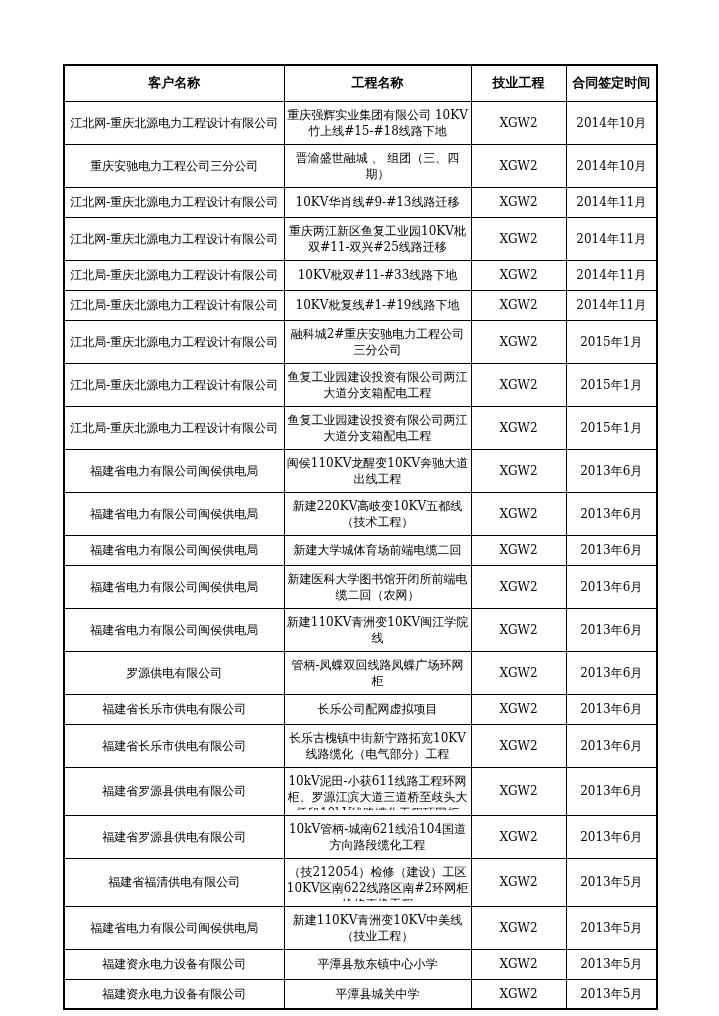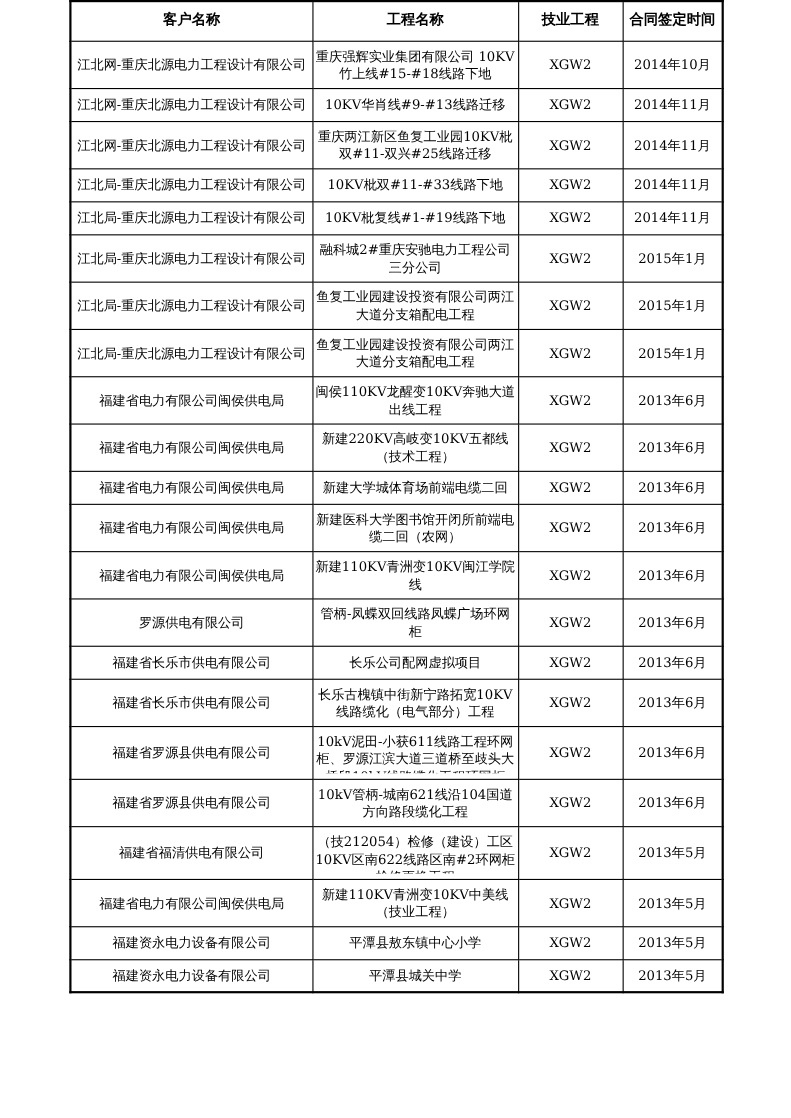--- a/index.html
+++ b/index.html
@@ -8,20 +8,21 @@
     background: #ffffff;
   }
   body {
     width: 719px;
     height: 1016px;
     font-family: "DejaVu Serif", "Liberation Serif", serif;
     color: #000000;
     overflow: hidden;
   }
   .page {
+    padding-top: 64px;
     padding-left: 63px;
     border-radius: 15px;
   }
   table.contracts {
     border-collapse: collapse;
     table-layout: fixed;
     width: 593px;
     border: 2px solid #000000;
   }
   col.c1 { width: 220px; }
@@ -84,20 +85,34 @@
           </td>
     <td>
             <div class="inner">XGW2</div>
           </td>
     <td>
             <div class="inner">2014年10月</div>
           </td>
   </tr>
         <tr>
     <td>
+            <div class="inner">重庆安驰电力工程公司三分公司</div>
+          </td>
+    <td>
+            <div class="inner">晋渝盛世融城 、 组团（三、四期）</div>
+          </td>
+    <td>
+            <div class="inner">XGW2</div>
+          </td>
+    <td>
+            <div class="inner">2014年10月</div>
+          </td>
+  </tr>
+        <tr>
+    <td>
             <div class="inner">江北网-重庆北源电力工程设计有限公司</div>
           </td>
     <td>
             <div class="inner">10KV华肖线#9-#13线路迁移</div>
           </td>
     <td>
             <div class="inner">XGW2</div>
           </td>
     <td>
             <div class="inner">2014年11月</div>

